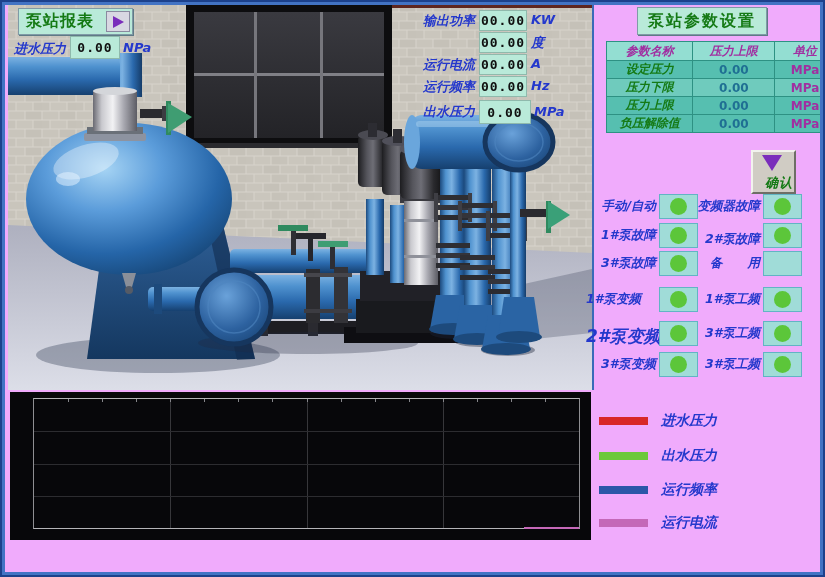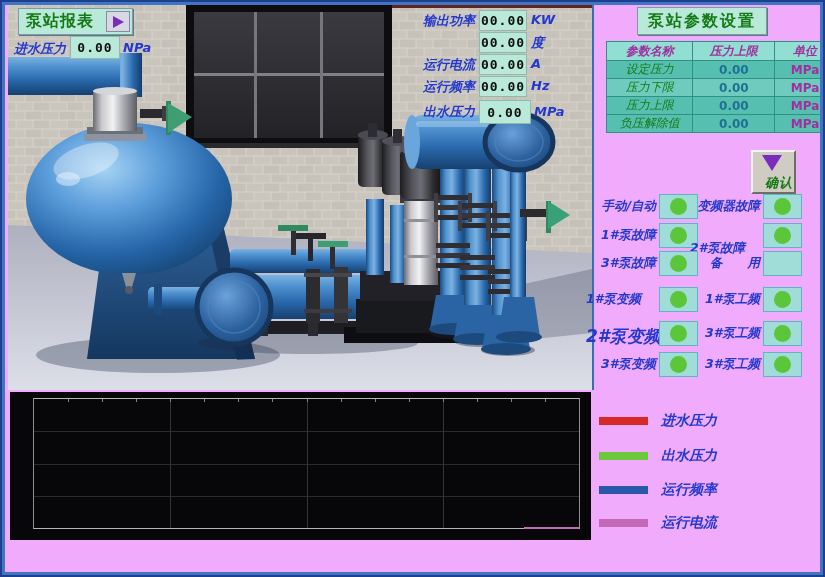--- a/index.html
+++ b/index.html
@@ -31,21 +31,21 @@
   
   .panel-title{left:637px;top:7px;width:128px;height:26px;background:#b9ead9;border:1px solid #7f9aa6;
     box-shadow:1px 1px 0 #5f7a86;display:flex;align-items:center;justify-content:center;
     font-size:16px;letter-spacing:2px;}
   table.settings{left:606px;top:41px;width:230px;border-collapse:collapse;position:absolute;}
   table.settings td,table.settings th{border:1px solid #2e9183;padding:0;text-align:center;
     font-size:12px;height:17px;white-space:nowrap;}
   table.settings th{background:#93ded2;height:18px;}
   .row-a{background:#56bfb0;}
   .row-b{background:#6fcbbd;}
-  .set-name{color:#157a15;font-weight:normal;font-style:italic;margin-top:20px;}
+  .set-name{color:#157a15;font-weight:bold;font-style:italic;margin-top:20px;}
   .set-val{color:#1f6f93;font-weight:bold;}
   .set-unit{color:#a12fa1;font-weight:bold;}
 
   .confirm-btn{left:751px;top:150px;width:41px;height:40px;background:#d0ccc4;
     border-top:2px solid #f2f2ee;border-left:2px solid #f2f2ee;
     border-right:2px solid #6e6e66;border-bottom:2px solid #6e6e66;cursor:pointer;}
   .confirm-btn .tri{position:absolute;left:9px;top:3px;width:0;height:0;
     border-left:10px solid transparent;border-right:10px solid transparent;border-top:16px solid #7a2dbb;}
   .confirm-btn .lbl{position:absolute;right:1px;bottom:0;font-size:13px;color:#157a15;
     font-weight:bold;font-style:italic;letter-spacing:1px;text-align:center;}
@@ -380,21 +380,21 @@
       <div class="ind-dot" style="background: rgb(92, 198, 58);"></div>
     </div>
     <div class="cnlbl" style="position: absolute; left: 690px; top: 198px; width: 70px; text-align: right; font-size: 12.5px;">变频器故障</div>
     <div class="ind-box" style="position: absolute; left: 763px; top: 194px; width: 37px; height: 23px;">
       <div class="ind-dot" style="background: rgb(92, 198, 58);"></div>
     </div>
     <div class="cnlbl" style="position: absolute; left: 586px; top: 227px; width: 70px; text-align: right; font-size: 12.5px;">1#泵故障</div>
     <div class="ind-box" style="position: absolute; left: 659px; top: 223px; width: 37px; height: 23px;">
       <div class="ind-dot" style="background: rgb(92, 198, 58);"></div>
     </div>
-    <div class="cnlbl" style="position: absolute; left: 690px; top: 240px; width: 70px; text-align: left; font-size: 12.5px;">2#泵故障</div>
+    <div class="cnlbl" style="position: absolute; left: 690px; top: 231px; width: 70px; text-align: right; font-size: 12.5px;">2#泵故障</div>
     <div class="ind-box" style="position: absolute; left: 763px; top: 223px; width: 37px; height: 23px;">
       <div class="ind-dot" style="background: rgb(92, 198, 58);"></div>
     </div>
     <div class="cnlbl" style="position: absolute; left: 586px; top: 255px; width: 70px; text-align: right; font-size: 12.5px;">3#泵故障</div>
     <div class="ind-box" style="position: absolute; left: 659px; top: 251px; width: 37px; height: 23px;">
       <div class="ind-dot" style="background: rgb(92, 198, 58);"></div>
     </div>
     <div class="cnlbl" style="position: absolute; left: 690px; top: 255px; width: 70px; text-align: right; font-size: 12.5px;">备　　用</div>
     <div class="ind-box" style="position: absolute; left: 763px; top: 251px; width: 37px; height: 23px;"></div>
     <div class="cnlbl" style="position: absolute; left: 586px; top: 291px; width: 70px; font-size: 12.5px;">1#泵变频</div>

